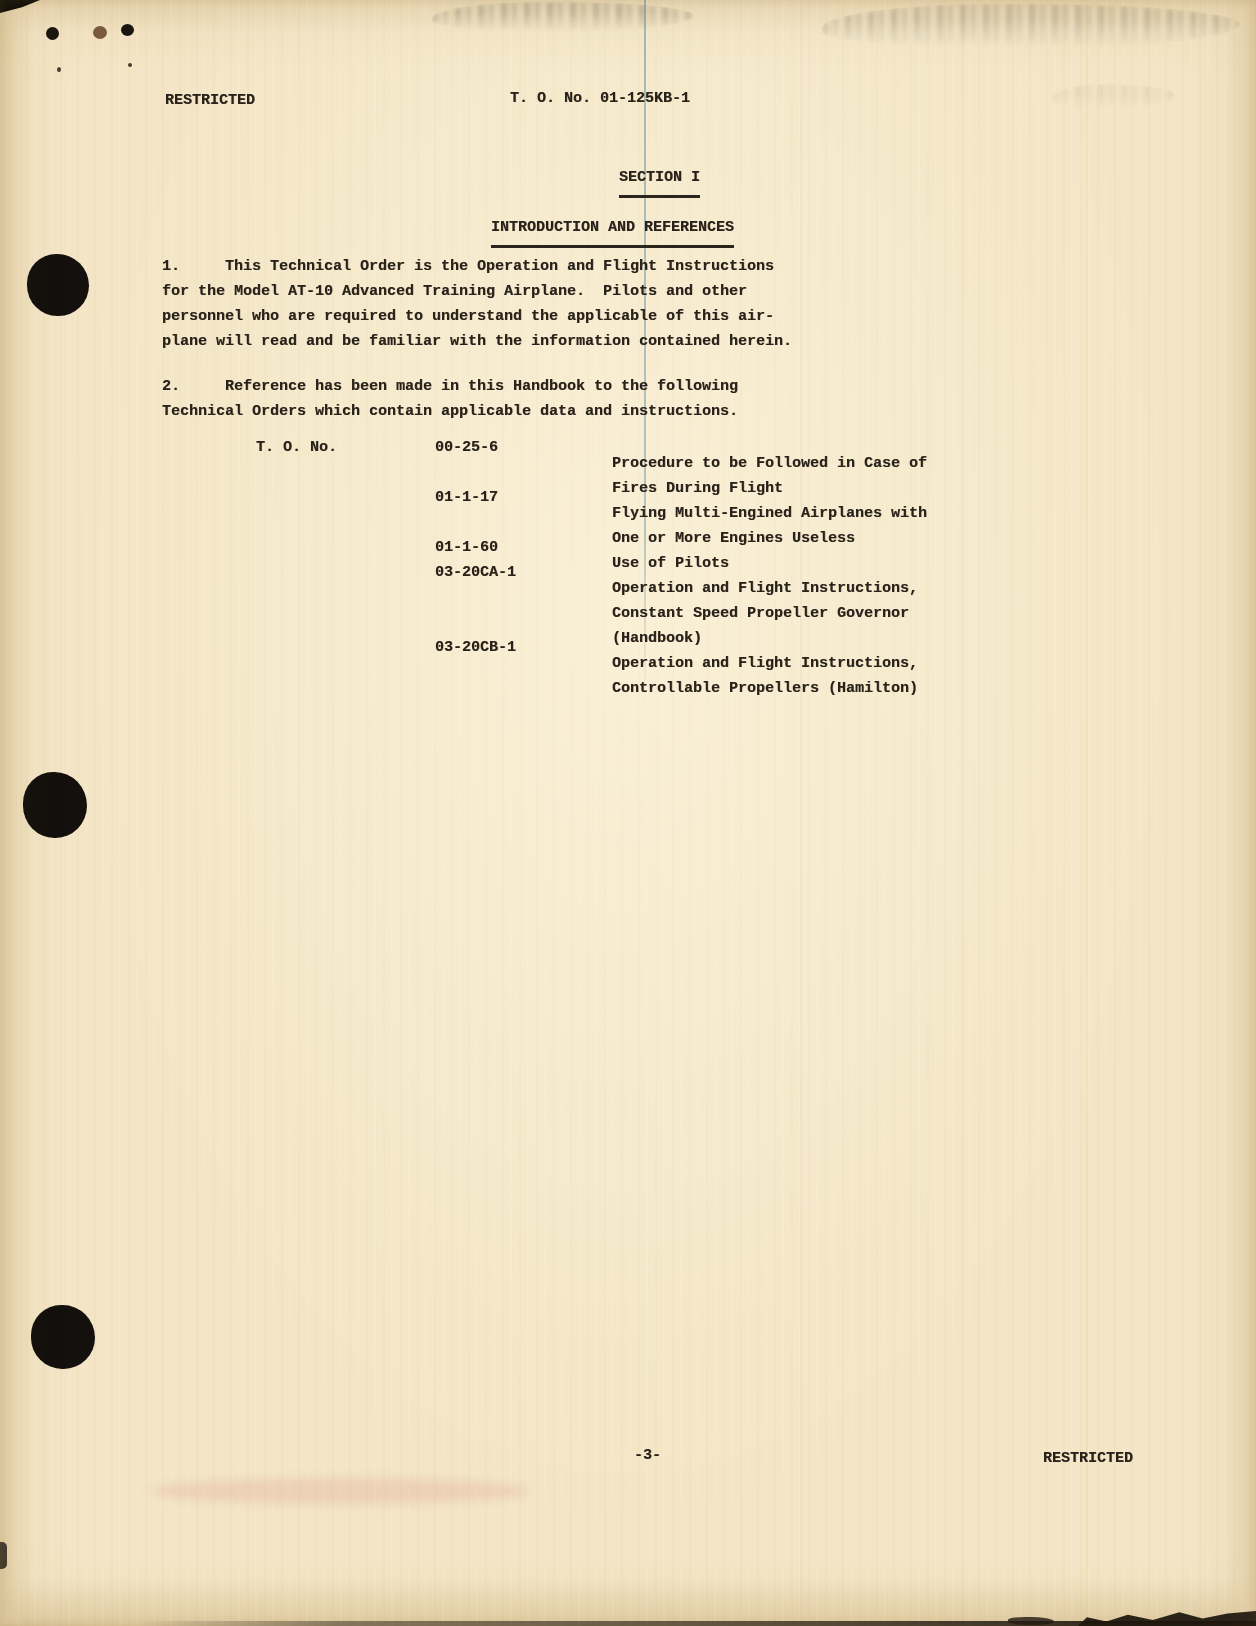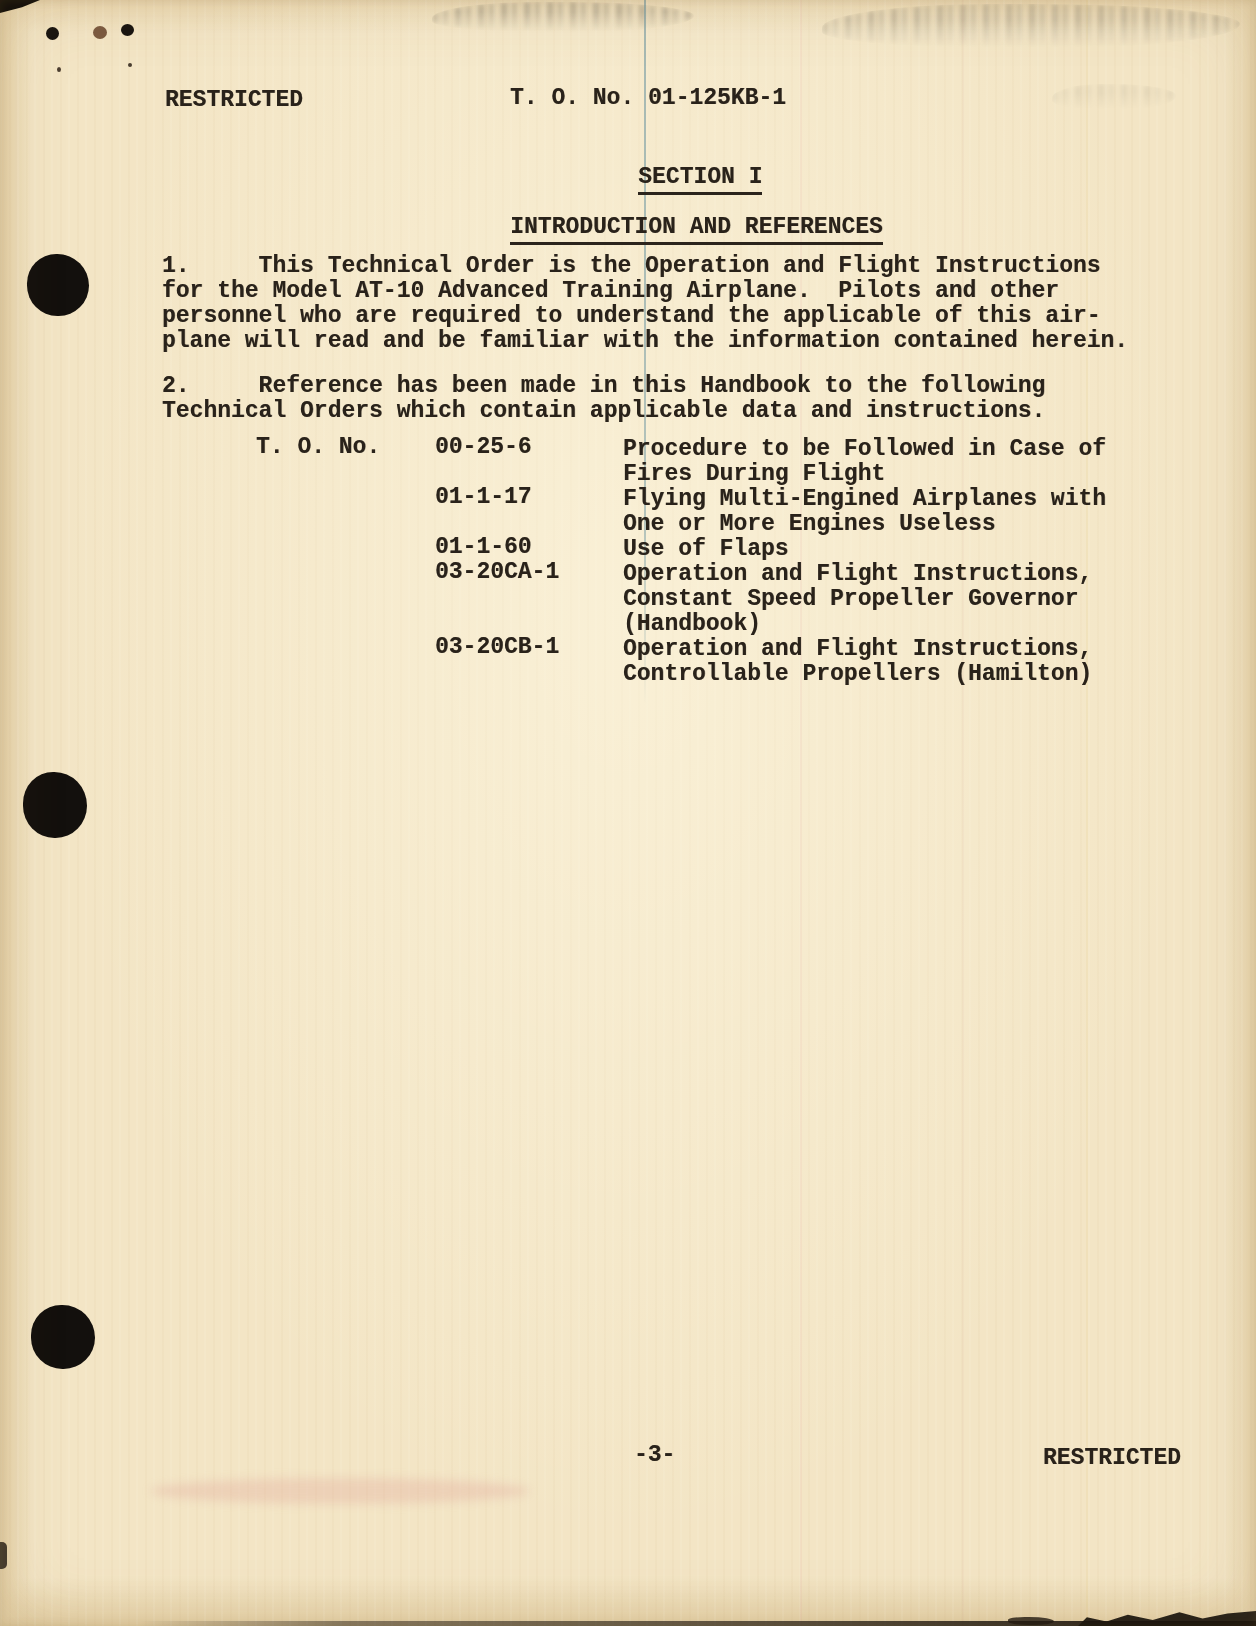--- a/index.html
+++ b/index.html
@@ -19,39 +19,39 @@
       linear-gradient(180deg, #eddab3 0%, rgba(237,218,179,0) 2%, rgba(237,218,179,0) 97%, #e6d2a8 100%);
     font-family:"Liberation Mono","DejaVu Sans Mono",monospace;
     color:#29221a;
   }
   .page::after{
     content:"";position:absolute;inset:0;pointer-events:none;
     box-shadow:inset 0 0 70px rgba(125,95,45,0.16), inset 0 0 10px rgba(125,95,45,0.18);
   }
   .tw{
     font-weight:bold;
-    font-size:23px;line-height:25px;
+    font-size:15px;line-height:25px;
     white-space:pre;
     letter-spacing:0;
     text-shadow:0.4px 0.4px 0 rgba(41,34,26,0.45);
   }
   .abs{position:absolute;}
-  .underlined{border-bottom:3px solid #2b241c;padding-bottom:2px;}
+  .underlined{border-bottom:3px solid #2b241c;padding-bottom:9px;}
   
   #hdr-class{left:165px;top:88px;}
   #hdr-docnum{left:510px;top:86px;text-align:right;}
   #section-title{left:583px;top:140px;}
   #section-subtitle{left:455px;top:190px;}
   #paragraphs{left:162px;top:246px;}
   .paragraph{margin:8px 0 20px 0;}
   #references{left:162px;top:435px;width:1030px;}
   .ref-row{position:relative;height:25px;}
   .ref-label{position:absolute;left:94px;top:0;}
   .ref-num{position:absolute;left:273px;top:0;}
-  .ref-desc{position:absolute;left:450px;top:2px;margin-left:11px;}
+  .ref-desc{position:absolute;left:450px;top:16px;}
   #ftr-page{left:634px;top:1443px;}
   #ftr-class{left:1043px;top:1446px;}
   
   .punch{position:absolute;background:#13100d;border-radius:48% 52% 50% 50%;}
   #punch1{left:27px;top:254px;width:62px;height:62px;}
   #punch2{left:23px;top:772px;width:64px;height:66px;}
   #punch3{left:31px;top:1305px;width:64px;height:64px;}
   .dot{position:absolute;border-radius:50%;}
   #dot1{left:46px;top:27px;width:13px;height:13px;background:#171310;}
   #dot2{left:93px;top:26px;width:14px;height:13px;background:#7b5a40;}
@@ -151,21 +151,21 @@
       </div>
       <div class="ref-row">
         <span class="ref-num tw">01-1-17</span>
         <span class="ref-desc tw">Flying Multi-Engined Airplanes with</span>
       </div>
       <div class="ref-row">
         <span class="ref-desc tw">One or More Engines Useless</span>
       </div>
       <div class="ref-row">
         <span class="ref-num tw">01-1-60</span>
-        <span class="ref-desc tw">Use of Flaps</span>
+        <span class="ref-desc tw">Use of Pilots</span>
       </div>
       <div class="ref-row">
         <span class="ref-num tw">03-20CA-1</span>
         <span class="ref-desc tw">Operation and Flight Instructions,</span>
       </div>
       <div class="ref-row">
         <span class="ref-desc tw">Constant Speed Propeller Governor</span>
       </div>
       <div class="ref-row">
         <span class="ref-desc tw">(Handbook)</span>

